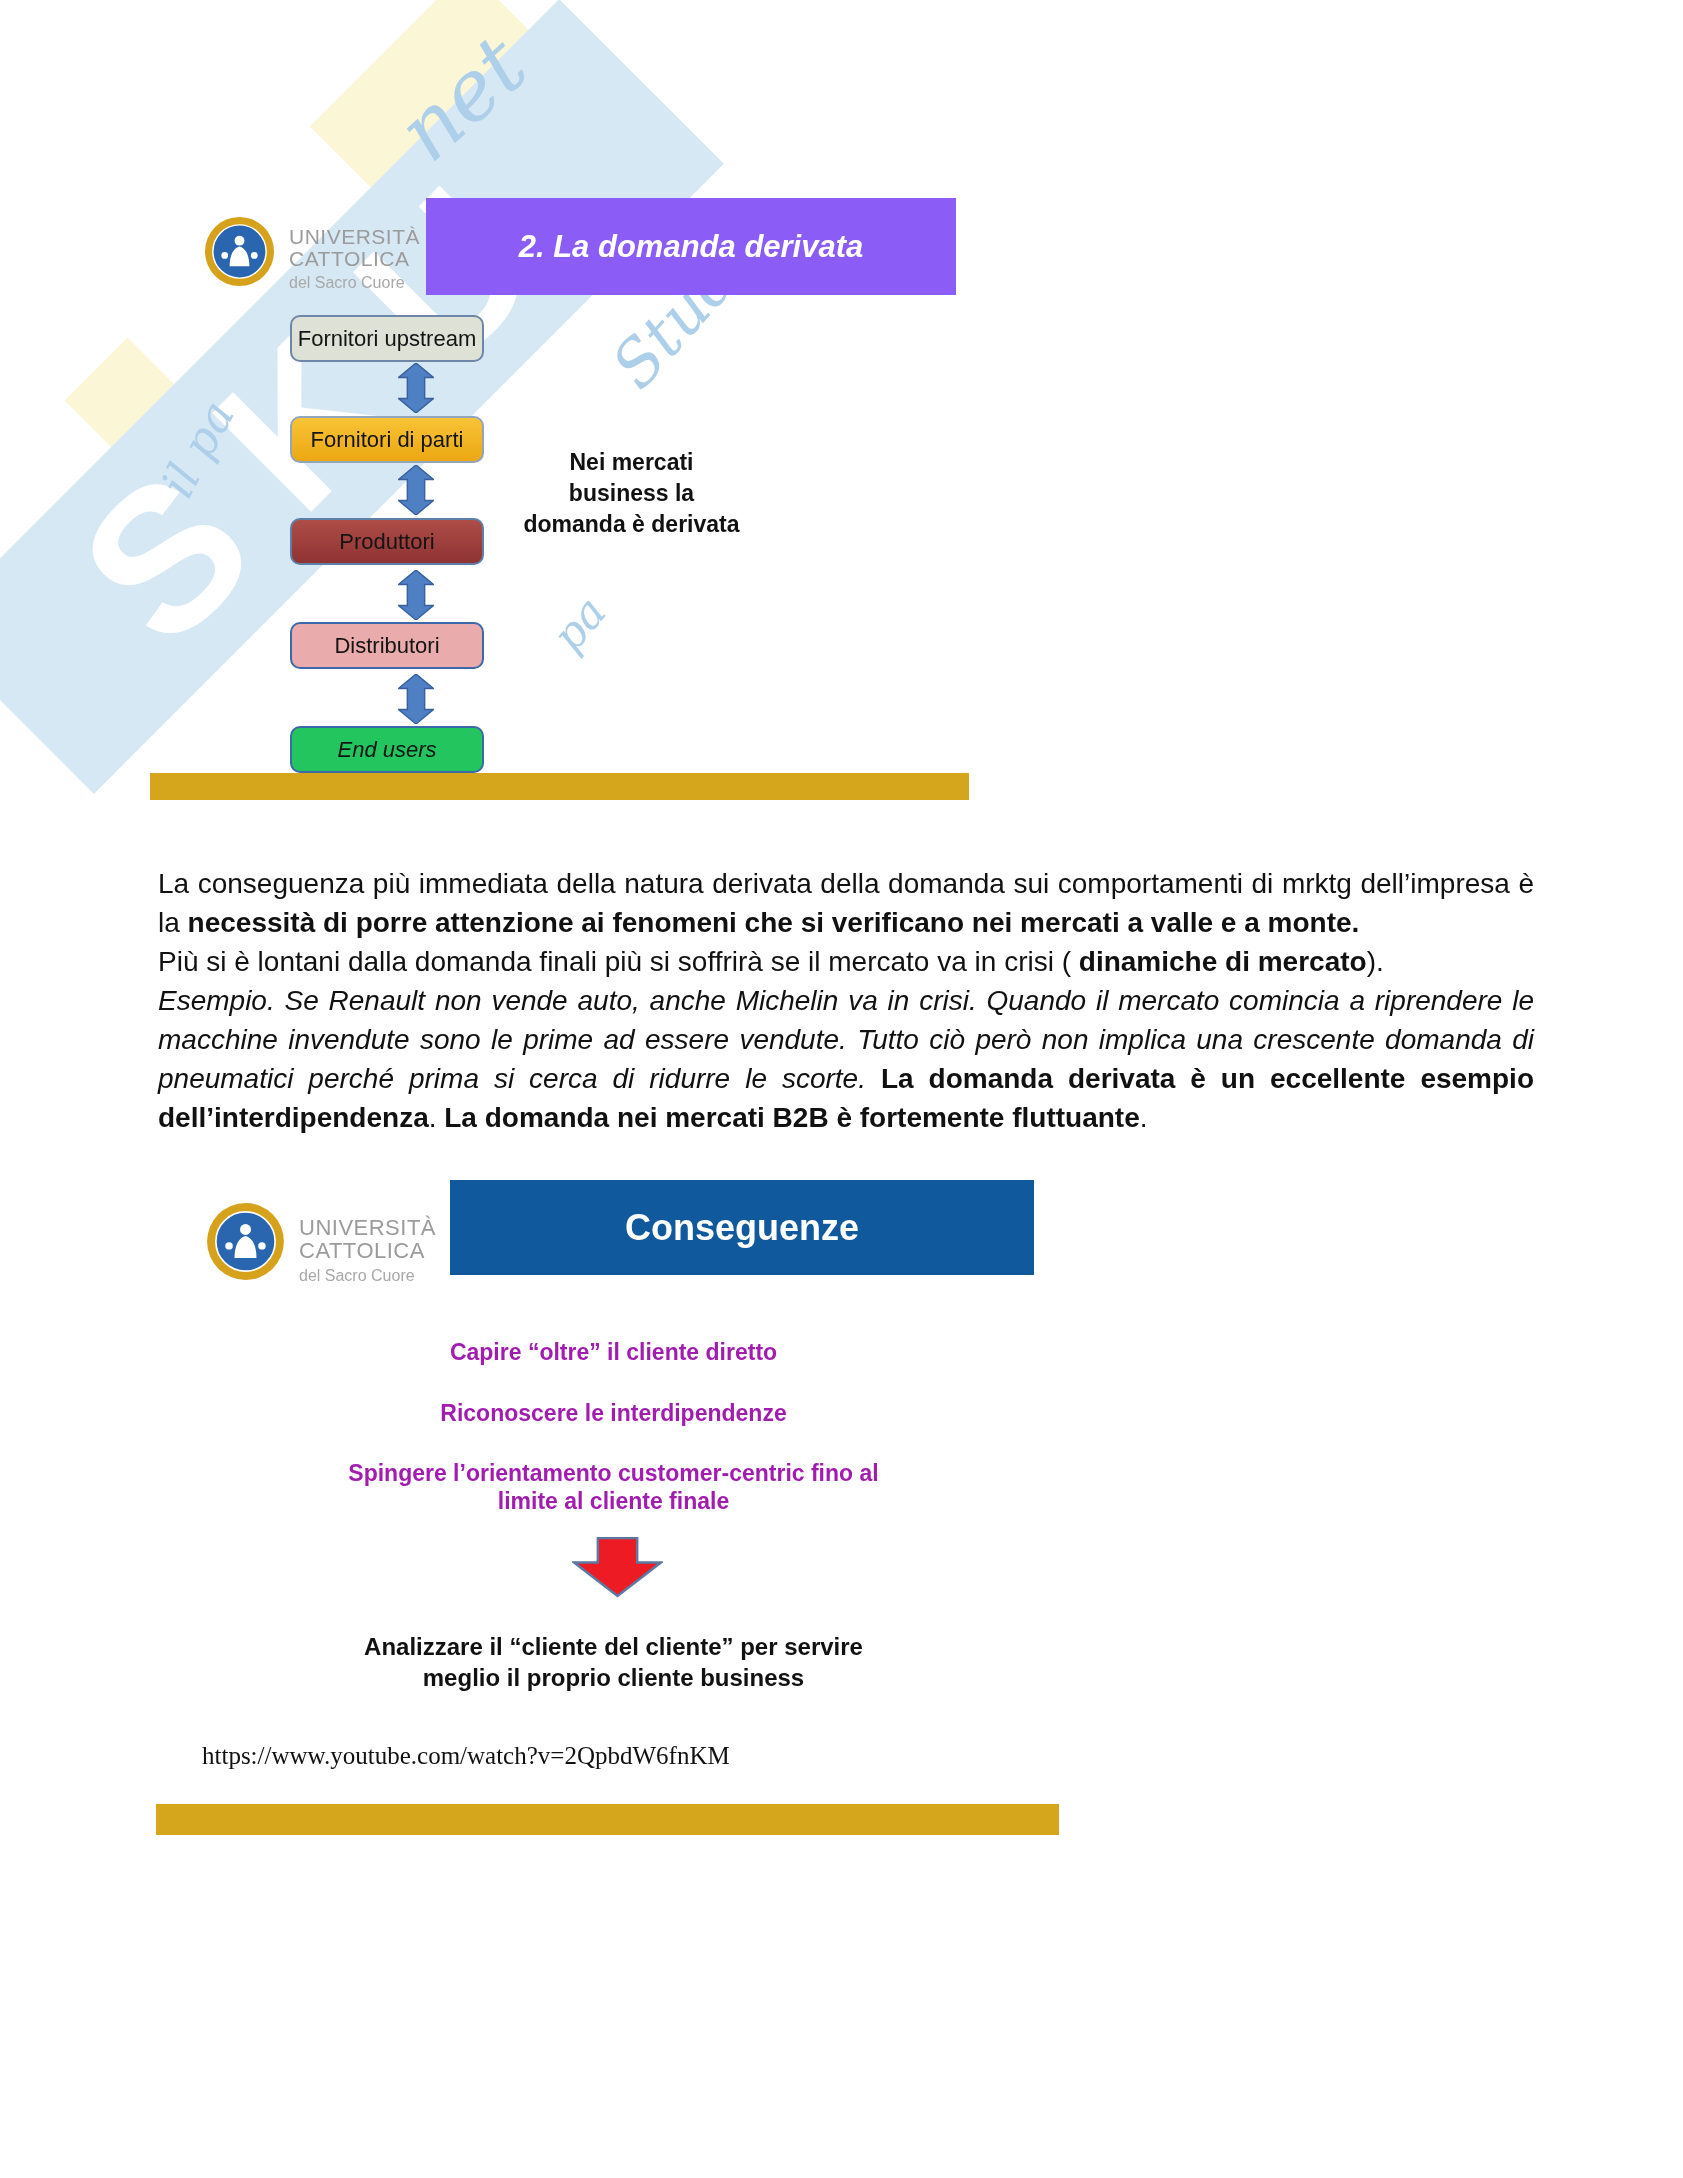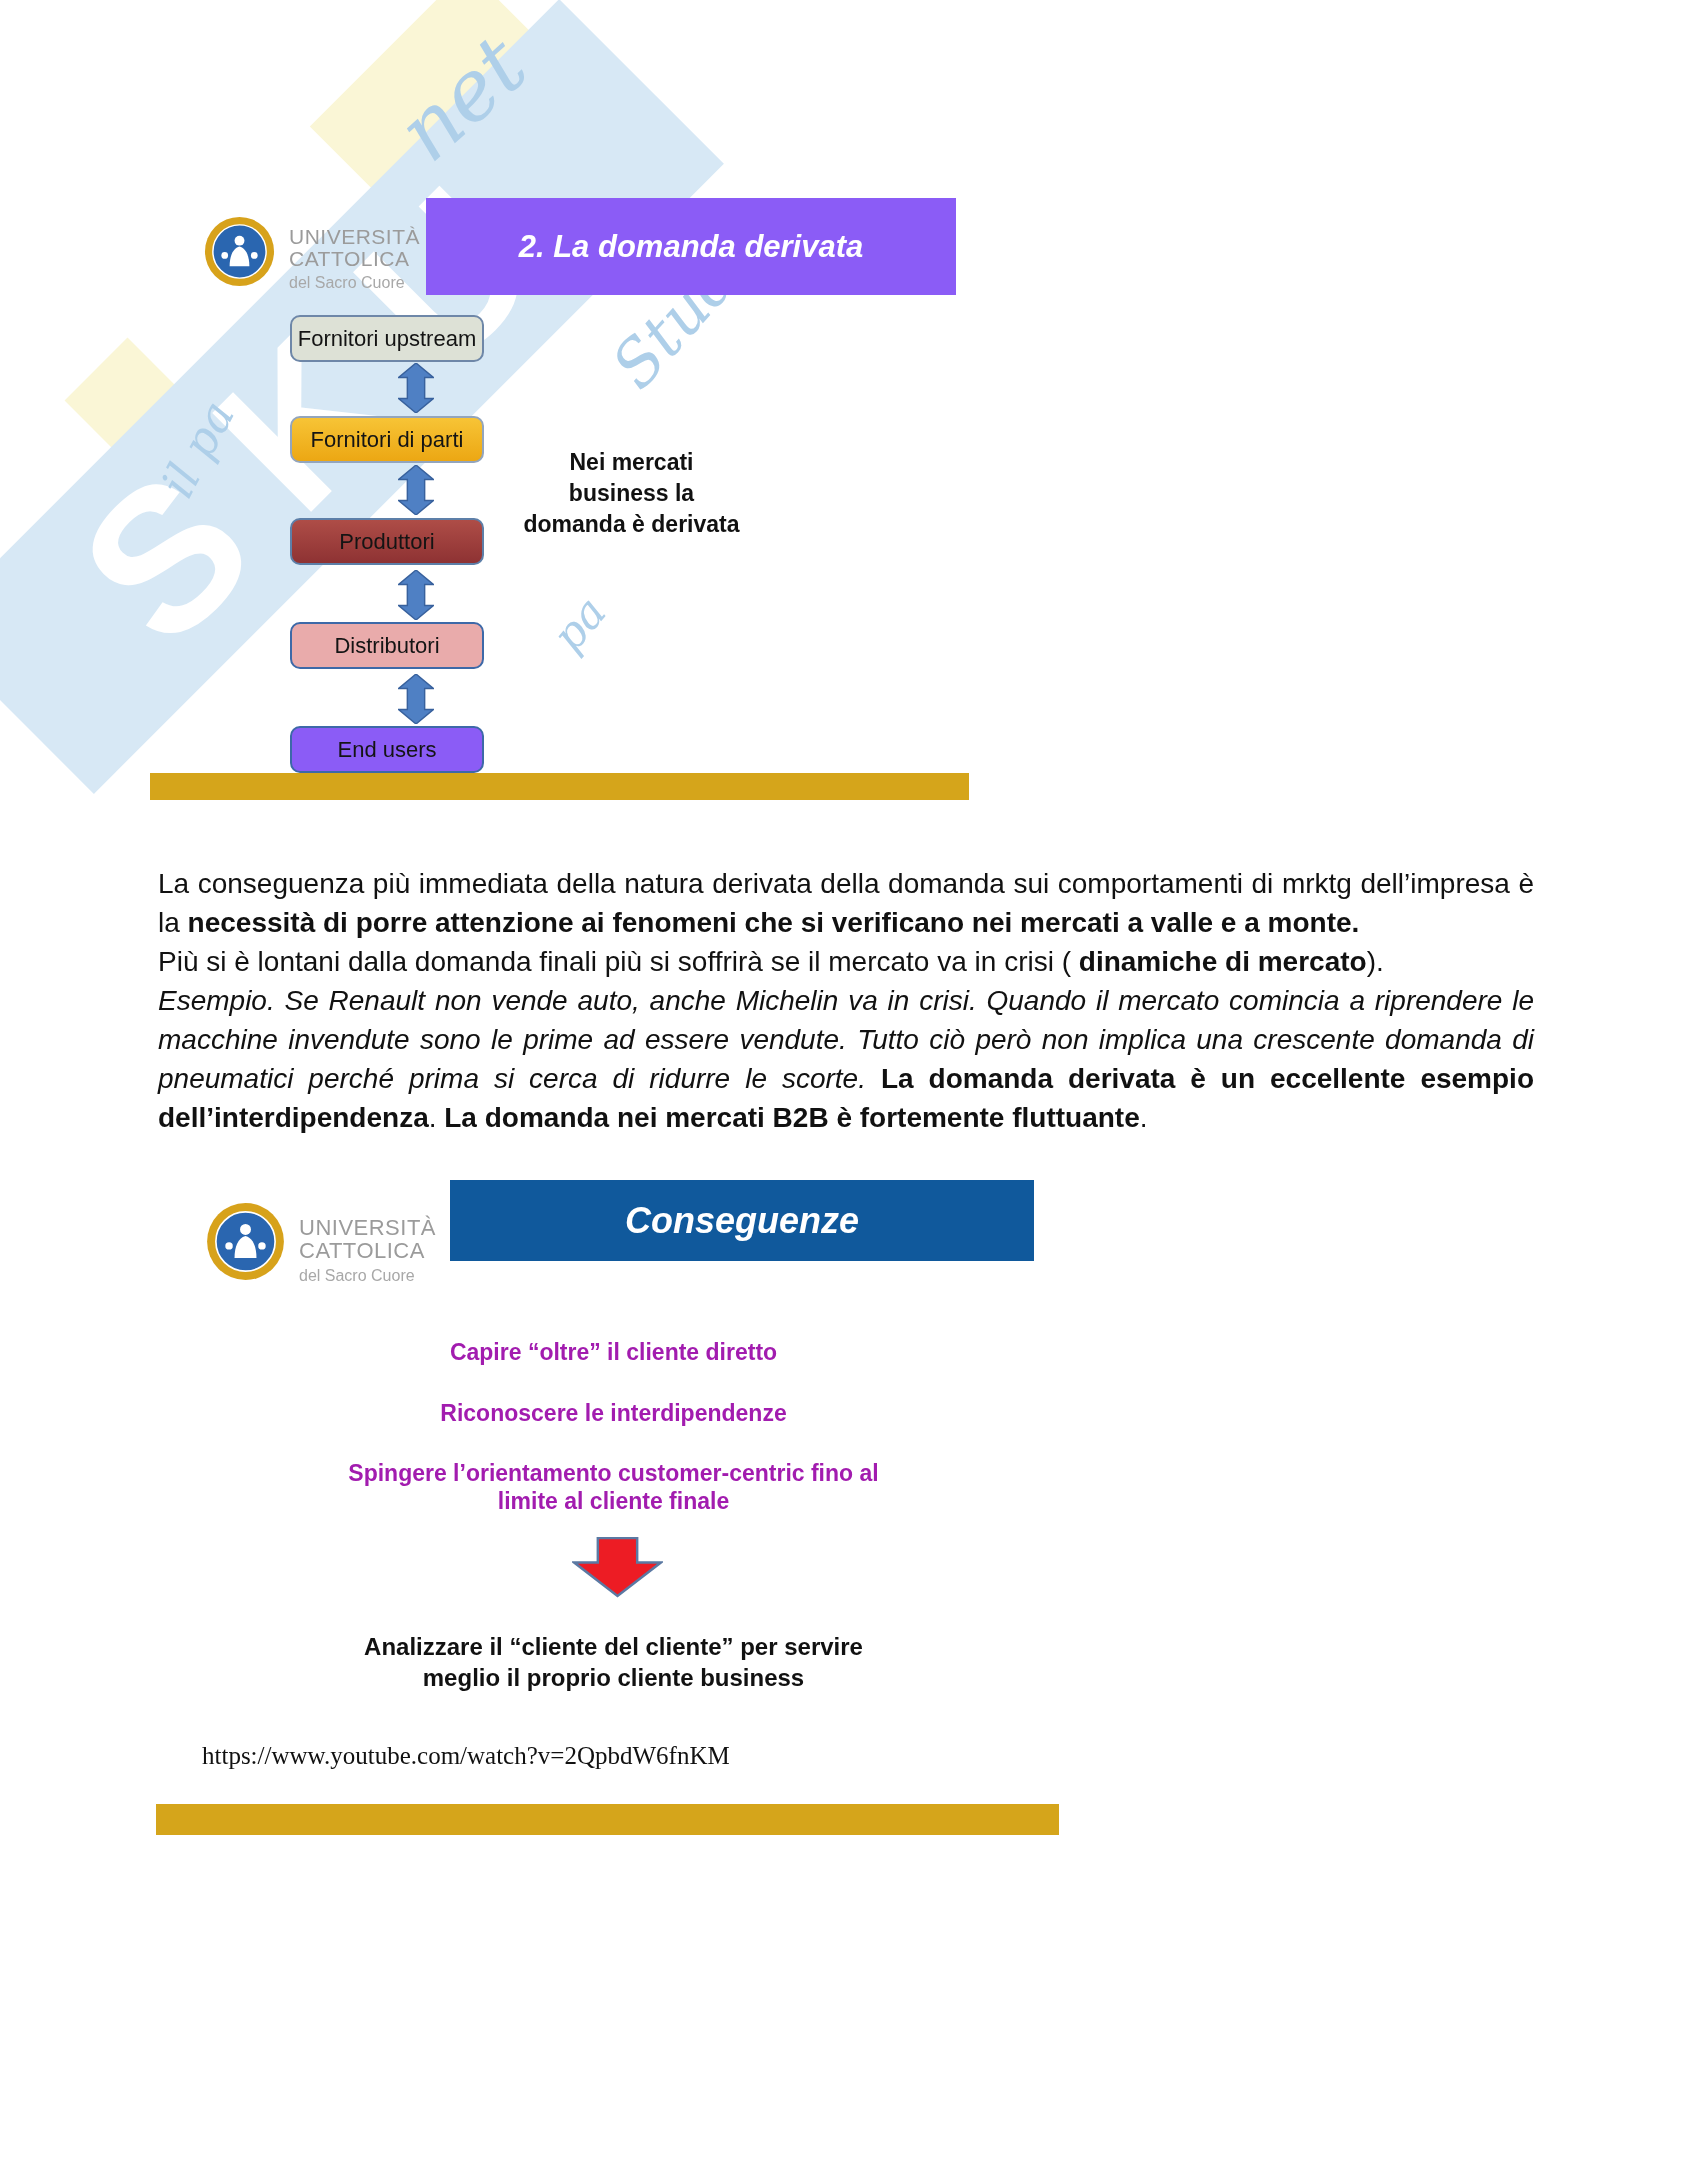--- a/index.html
+++ b/index.html
@@ -38,21 +38,21 @@
   .logo2 .logo-text{margin-top:14px;font-size:22px;line-height:23px;letter-spacing:0.5px;}
   .logo-sub{font-size:16px;letter-spacing:0;color:#a8a8a8;}
 
   
   .title-bar{
     position:absolute;z-index:1;display:flex;align-items:center;justify-content:center;
     background:#10599c;color:#ffffff;
   }
   .title-bar1{left:426px;top:198px;width:530px;height:97px;}
   .title-bar1 span{font-size:31px;font-weight:bold;font-style:italic;}
-  .title-bar2{left:450px;top:1180px;width:584px;height:81px;font-style:italic;}
+  .title-bar2{left:450px;top:1180px;width:584px;height:95px;}
   .title-bar2 span{font-size:36px;font-weight:bold;}
 
   
   .chain-box{
     position:absolute;z-index:2;left:290px;width:194px;height:47px;
     border:2px solid #6e87a8;border-radius:10px;box-sizing:border-box;
     display:flex;align-items:center;justify-content:center;
     font-size:22px;color:#141414;
   }
   .cb0{top:315px;}
@@ -137,21 +137,21 @@
   </div>
 <div class="chain-box cb1" style="background-color: rgb(242, 176, 33); border-color: rgb(147, 165, 189);">
     <span>Fornitori di parti</span>
   </div>
 <div class="chain-box cb2" style="background-color: rgb(156, 58, 57); border-color: rgb(93, 127, 168);">
     <span>Produttori</span>
   </div>
 <div class="chain-box cb3" style="background-color: rgb(233, 171, 171); border-color: rgb(61, 105, 168);">
     <span>Distributori</span>
   </div>
-<div class="chain-box cb4" style="background-color: #8b5cf6; border-color: rgb(61, 105, 168);">
+<div class="chain-box cb4" style="background-color: #22c55e; border-color: rgb(61, 105, 168); font-style: italic;">
     <span>End users</span>
   </div>
 
 <span class="flow-arrow fa0">
   <svg width="36" height="50" viewBox="0 0 36 52">
       <path d="M18 0 L36 15 L27 15 L27 37 L36 37 L18 52 L0 37 L9 37 L9 15 L0 15 Z" fill="#4f80c4" stroke="#38619d" stroke-width="1.5"></path>
     </svg>
 </span>
 <span class="flow-arrow fa1">
   <svg width="36" height="50" viewBox="0 0 36 52">

